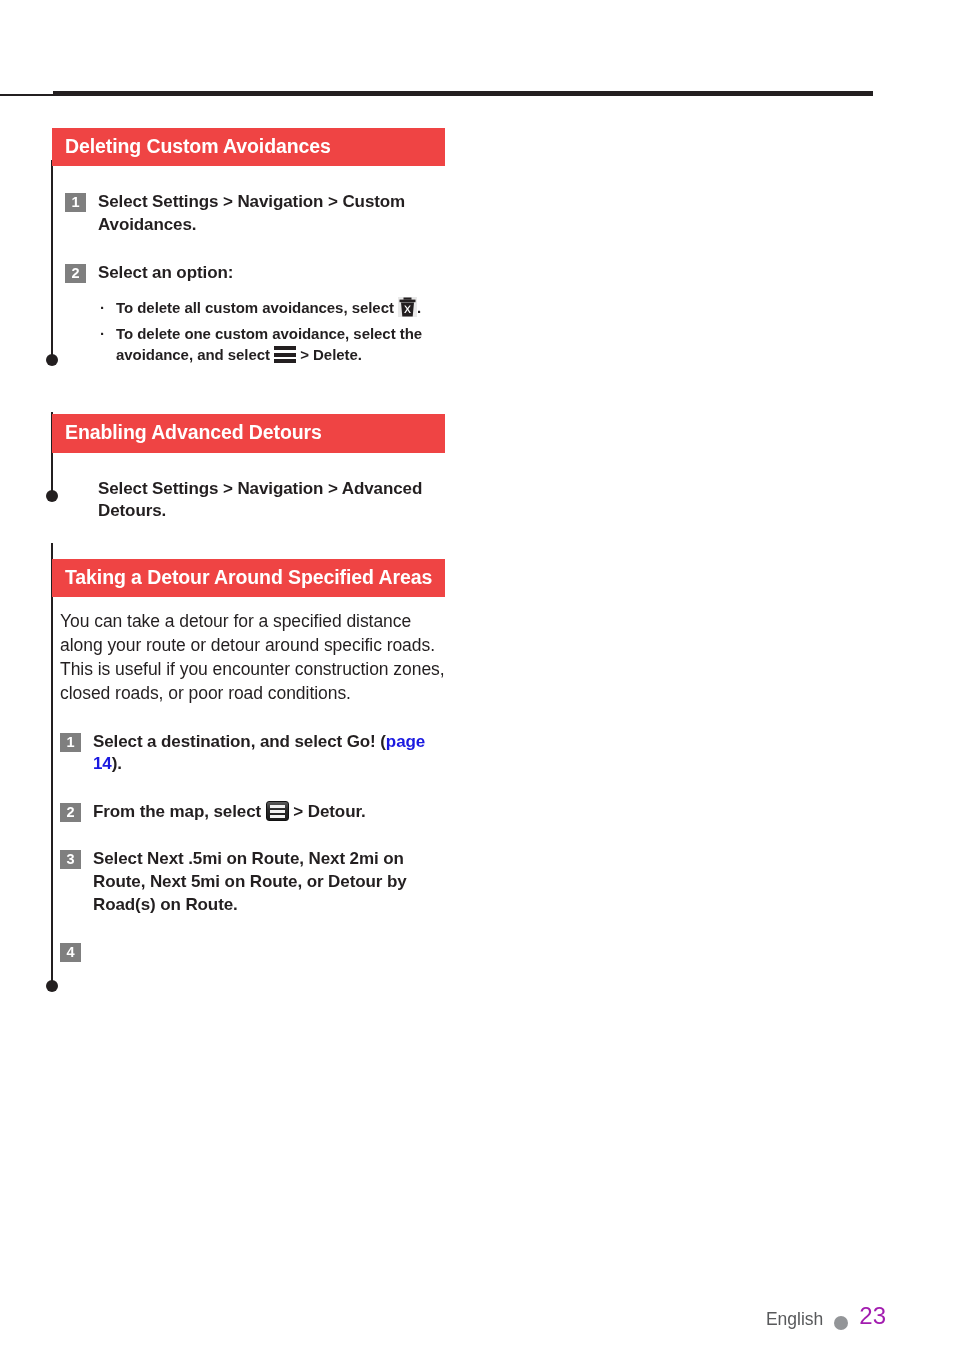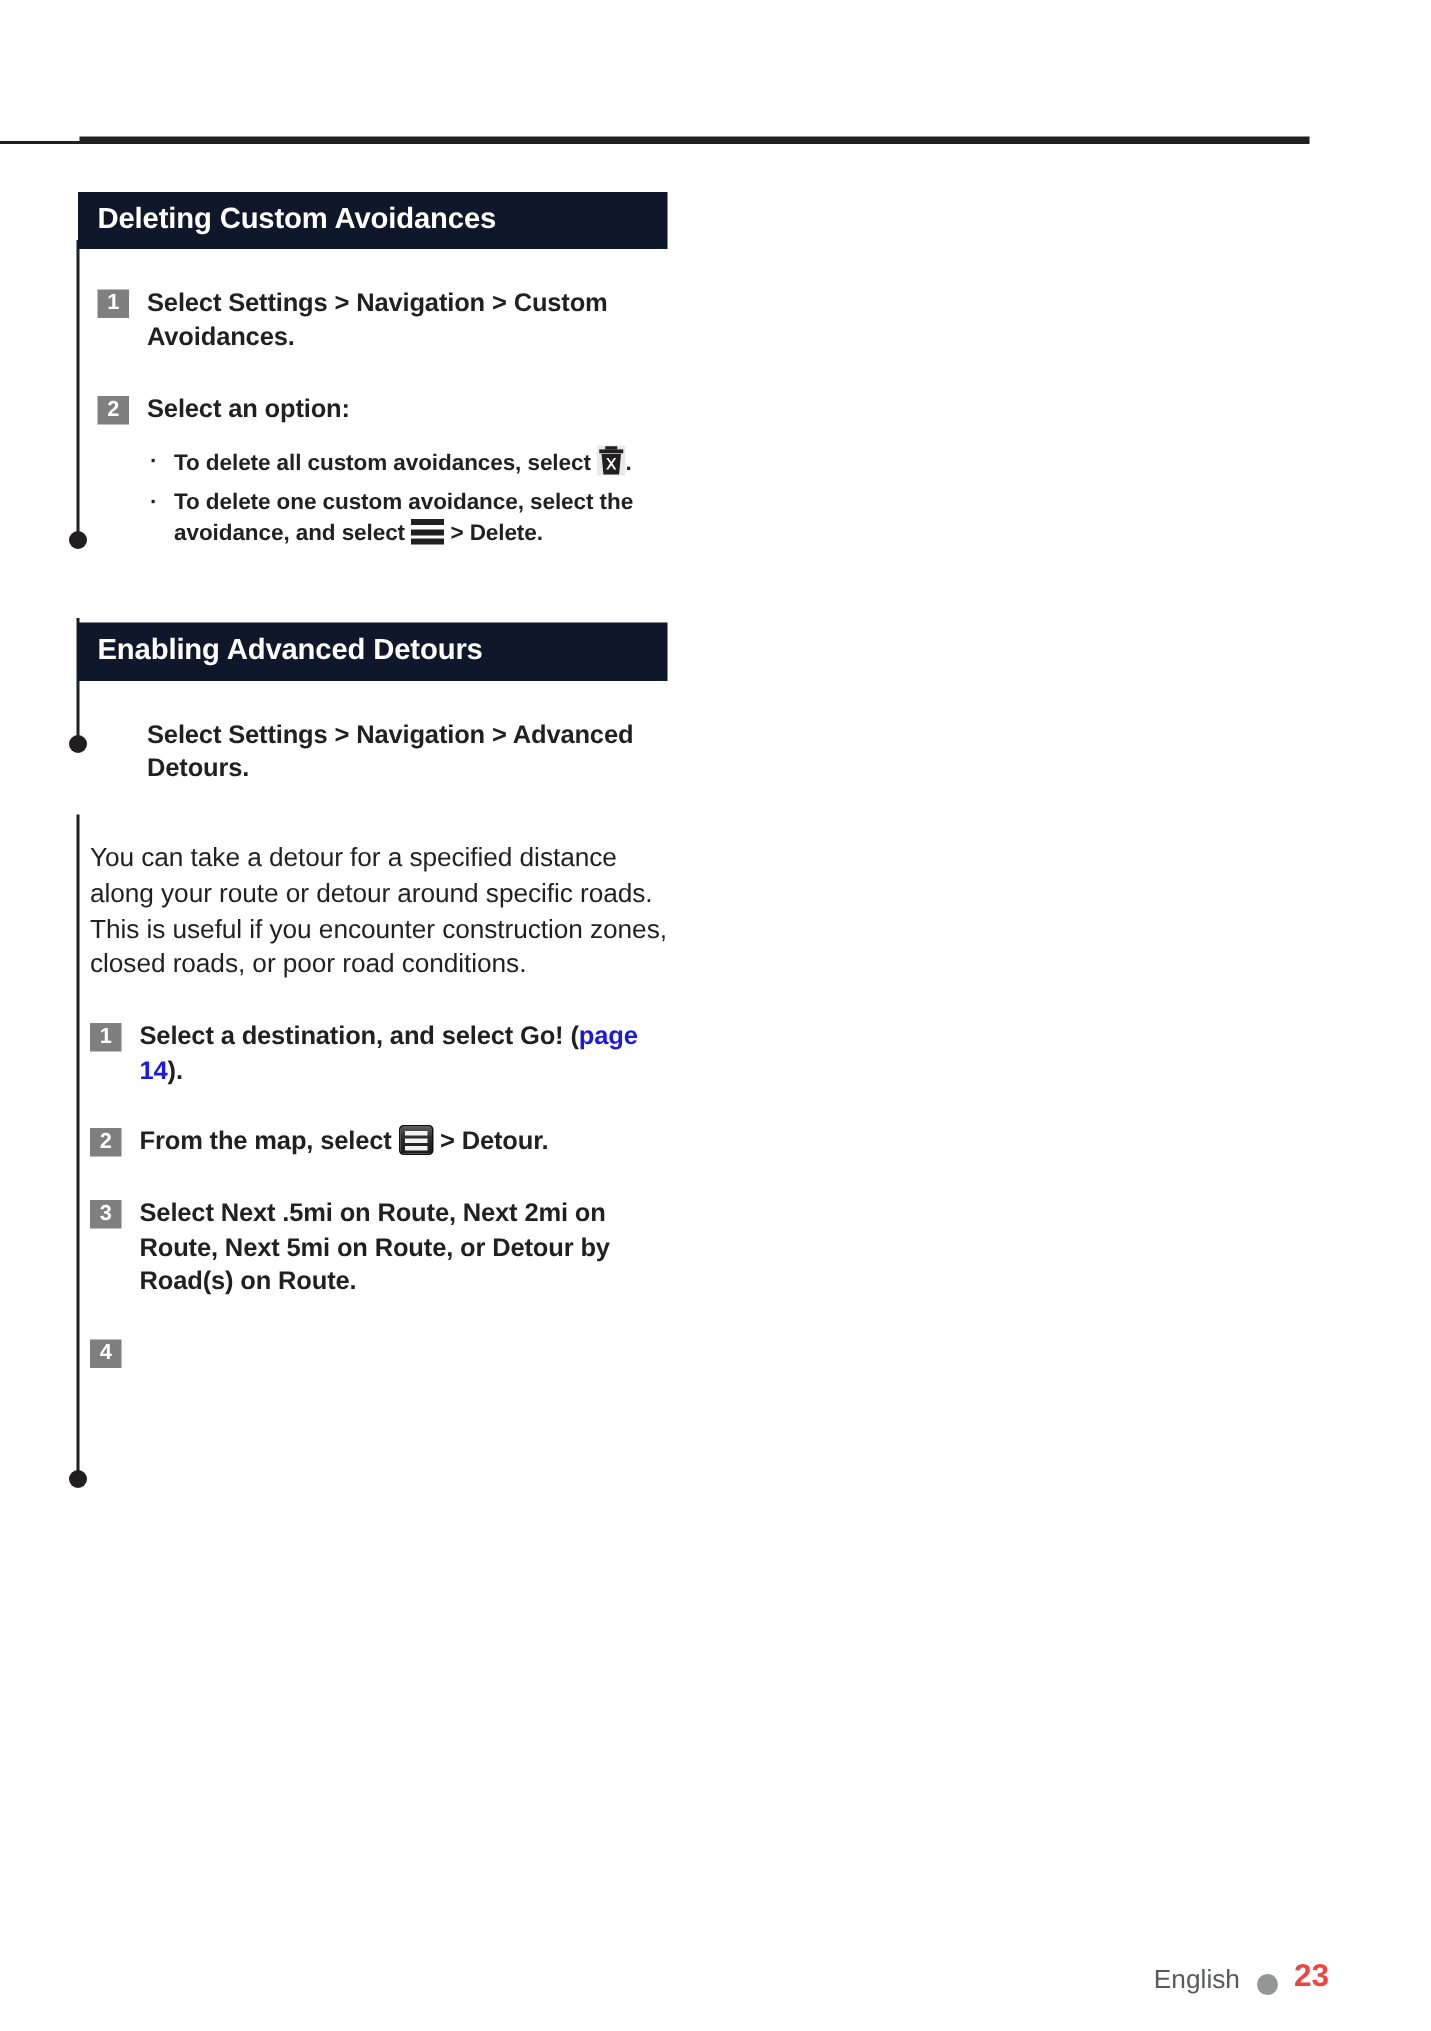--- a/index.html
+++ b/index.html
@@ -54,21 +54,21 @@
   #content {
     position: absolute;
     left: 52px;
     top: 128px;
     width: 400px;
   }
 
   .section { position: relative; }
 
   .section-header {
-    background: #0f172a;
+    background: #ef4444;
     color: #ffffff;
     font-size: 19.5px;
     font-weight: bold;
     letter-spacing: -0.1px;
     padding: 8px 0 9px 13px;
     width: 393px;
     box-sizing: border-box;
     line-height: 1.1;
   }
 
@@ -216,23 +216,23 @@
     font-weight: normal;
   }
   #footer .fdot {
     width: 14px;
     height: 14px;
     border-radius: 50%;
     background: #939598;
     display: inline-block;
   }
   #footer .pnum {
-    font-size: 21px;
-    font-weight: bold;
-    color: #ef4444;
+    font-size: 24px;
+    font-weight: normal;
+    color: #a21caf;
   }
 </style>
 </head>
 <body>
 
 <div id="top-rule-thin"></div>
 <div id="top-rule-thick"></div>
 
 <div class="spine" style="top:160px; height:200px;"></div>
 <div class="spine-dot" style="top:354px;"></div>
@@ -281,20 +281,21 @@
 
   <div class="section" style="margin-top:49px;">
     <div class="section-header">Enabling Advanced Detours</div>
 
     <div class="section-body">
       <div class="plain-step">Select Settings &gt; Navigation &gt; Advanced Detours.</div>
     </div>
   </div>
 
   <div class="section" style="margin-top:36px;">
+    <div class="section-header">Taking a Detour Around Specified Areas</div>
 
     <div class="section-body" style="padding-left:8px;">
       <p class="para">You can take a detour for a specified distance along your route or detour around specific roads. This is useful if you encounter construction zones, closed roads, or poor road conditions.</p>
 
       <ol class="steps">
 
         <li class="step">
           <span class="step-num">1</span><span>Select a destination, and select Go! (</span><span class="link">page 14</span><span>).</span>
         </li>
 

